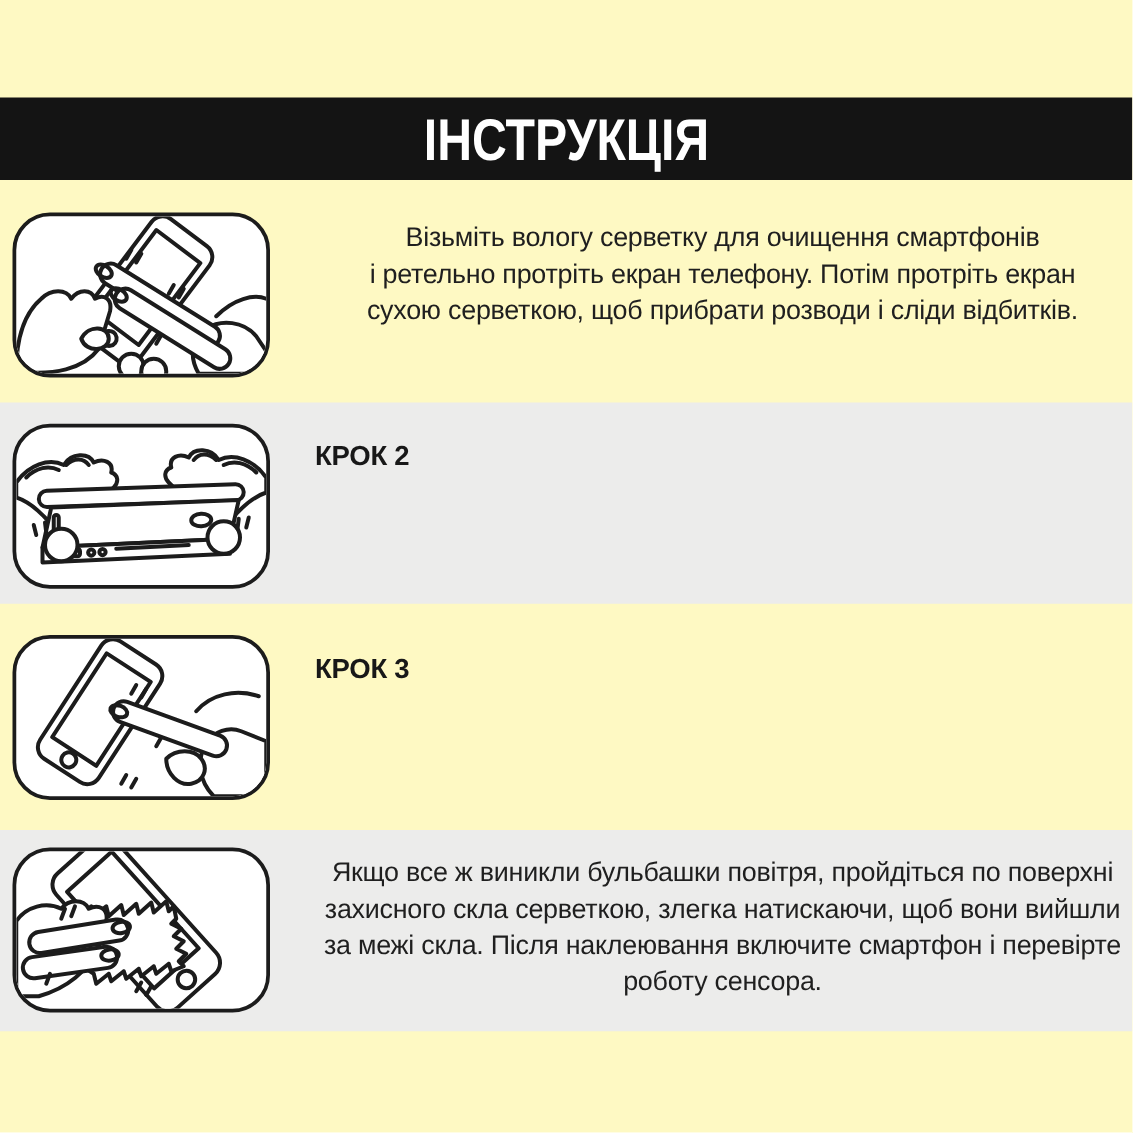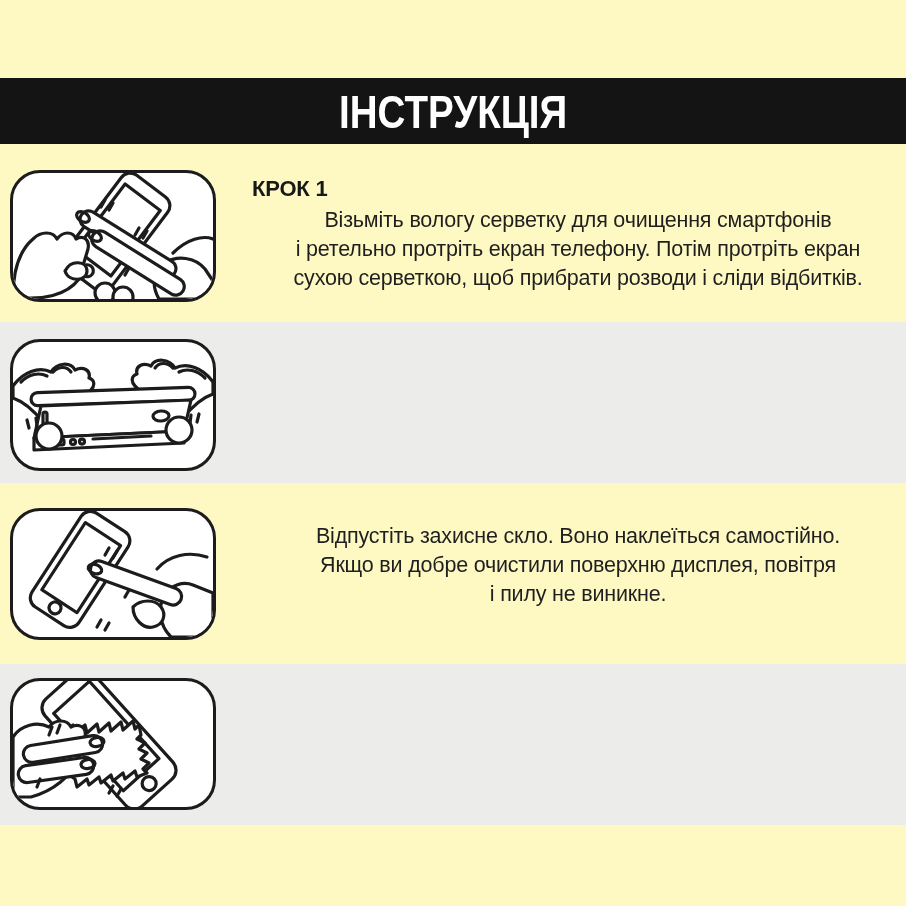--- a/index.html
+++ b/index.html
@@ -66,21 +66,20 @@
         <rect class="f" x="60" y="62.5" width="110" height="17" rx="8.5" transform="rotate(32 115 71)"></rect>
         <rect class="f" x="72" y="81.5" width="106" height="17" rx="8.5" transform="rotate(32 125 90)"></rect>
         <ellipse cx="70" cy="44" rx="7" ry="4.5" transform="rotate(32 70 44)"></ellipse>
         <ellipse cx="82" cy="63" rx="7" ry="4.5" transform="rotate(32 82 63)"></ellipse>
         <path d="M88,34 l4,-7 M96,37 l4,-7"></path>
         <path d="M122,62 l4,-7 M130,65 l4,-7"></path>
         <path d="M112,102 l4,-7"></path>
       </svg>
     </div>
     <div class="step-text">
-      <h2 class="step-label">КРОК 1</h2>
       <p class="step-desc">Візьміть вологу серветку для очищення смартфонів
 і ретельно протріть екран телефону. Потім протріть екран
 сухою серветкою, щоб прибрати розводи і сліди відбитків.</p>
     </div>
   </section>
 
   <section class="step s2">
     <div class="illus">
       <svg viewBox="0 0 200 126" aria-hidden="true">
         <path class="f" d="M0,44 C10,30 26,24 38,30 C44,20 58,20 62,28 C70,24 78,28 76,36 C82,38 82,44 78,48 L64,62 C54,72 46,80 42,84 L30,80 C22,70 12,60 0,56 Z"></path>
@@ -96,20 +95,21 @@
         <circle cx="60" cy="100" r="2.5"></circle>
         <circle cx="69" cy="99.6" r="2.5"></circle>
         <path d="M80,97 L138,94"></path>
         <circle class="f" cx="36" cy="94" r="13"></circle>
         <circle class="f" cx="166" cy="88" r="13"></circle>
         <path d="M16,86 l-2,-8 M24,84 l-1,-8"></path>
         <path d="M184,80 l2,-8 M177,81 l1,-8"></path>
       </svg>
     </div>
     <div class="step-text">
+      <h2 class="step-label">КРОК 2</h2>
     </div>
   </section>
 
   <section class="step s3">
     <div class="illus">
       <svg viewBox="0 0 200 126" aria-hidden="true">
         <g transform="rotate(33 66 60)">
           <rect class="f" x="38" y="2" width="56" height="112" rx="11"></rect>
           <rect class="f" x="45" y="16" width="42" height="80"></rect>
           <circle cx="66" cy="104" r="6"></circle>
@@ -118,23 +118,21 @@
         <path d="M144,58 C156,44 176,40 194,46"></path>
         <path class="f" d="M120,96 C128,88 142,88 148,96 C154,104 150,114 140,116 C130,118 120,108 120,96 Z"></path>
         <rect class="f" x="75" y="63.5" width="96" height="17" rx="8.5" transform="rotate(20 123 72)"></rect>
         <ellipse cx="82" cy="58" rx="7" ry="4.5" transform="rotate(20 82 58)"></ellipse>
         <path d="M92,44 l4,-7 M100,47 l4,-7"></path>
         <path d="M112,86 l4,-7"></path>
         <path d="M84,116 l4,-7 M92,119 l4,-7"></path>
       </svg>
     </div>
     <div class="step-text">
-      <p class="step-desc">Відпустіть захисне скло. Воно наклеїться самостійно.
-Якщо ви добре очистили поверхню дисплея, повітря
-і пилу не виникне.</p>
+      <h2 class="step-label">КРОК 3</h2>
     </div>
   </section>
 
   <section class="step s4">
     <div class="illus">
       <svg viewBox="0 0 200 126" aria-hidden="true">
         <g transform="rotate(-42 96 58)">
           <rect class="f" x="64" y="-14" width="64" height="144" rx="12"></rect>
           <rect class="f" x="72" y="2" width="48" height="104"></rect>
           <circle cx="96" cy="118" r="7"></circle>
@@ -144,16 +142,20 @@
         <rect class="f" x="10" y="59.5" width="80" height="17" rx="8.5" transform="rotate(-9 50 68)"></rect>
         <rect class="f" x="5" y="80.5" width="76" height="17" rx="8.5" transform="rotate(-8 43 89)"></rect>
         <ellipse cx="84" cy="61" rx="7" ry="4.5" transform="rotate(-9 84 61)"></ellipse>
         <ellipse cx="75" cy="83" rx="7" ry="4.5" transform="rotate(-8 75 83)"></ellipse>
         <path d="M36,54 l3,-8 M44,52 l3,-8"></path>
         <path d="M24,106 l3,-8"></path>
         <path d="M96,112 l4,-7 M104,115 l4,-7"></path>
       </svg>
     </div>
     <div class="step-text">
+      <p class="step-desc">Якщо все ж виникли бульбашки повітря, пройдіться по поверхні
+захисного скла серветкою, злегка натискаючи, щоб вони вийшли
+за межі скла. Після наклеювання включите смартфон і перевірте
+роботу сенсора.</p>
     </div>
   </section>
 
 </div>
 
 </body></html>

